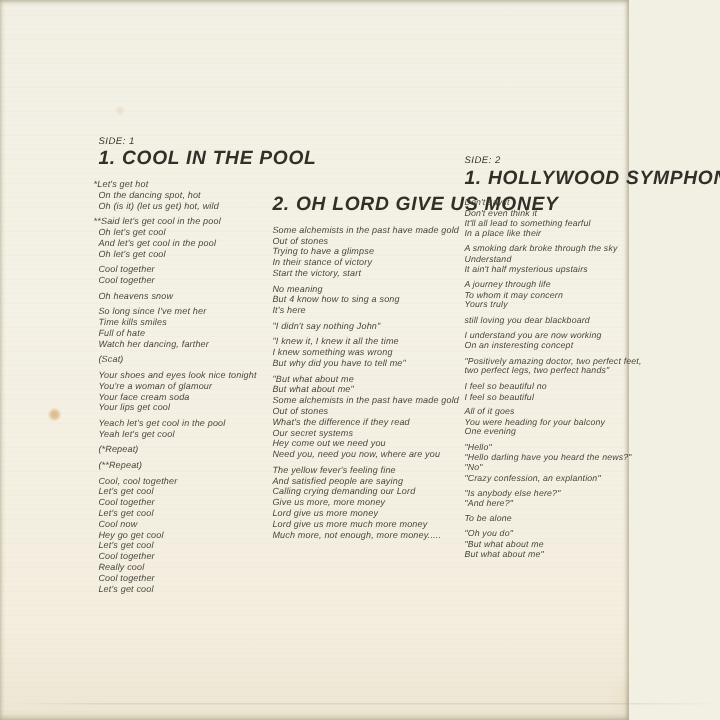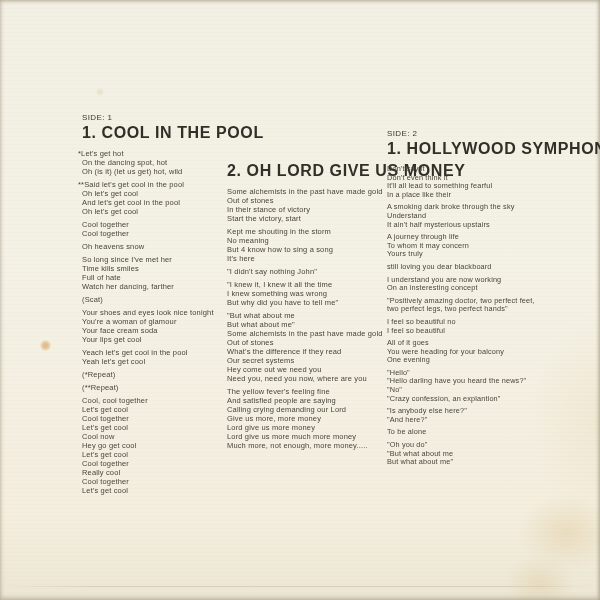--- a/index.html
+++ b/index.html
@@ -8,32 +8,33 @@
     --heading_ink:#322e28;
     --stain:#cc8c3c;
   }
   html,body{margin:0;padding:0;}
   body{
     width:600px;height:600px;overflow:hidden;
     font-family:"Liberation Sans","DejaVu Sans",sans-serif;
     background:var(--paper);
   }
   .sheet{
-    position:relative;width:600px;height:600px;
+    position:relative;width:524px;height:600px;
     background:
       radial-gradient(ellipse 70px 55px at 567px 532px, rgba(212,180,116,0.28), rgba(212,180,116,0) 70%),
       radial-gradient(ellipse 50px 40px at 540px 583px, rgba(208,178,112,0.22), rgba(208,178,112,0) 70%),
       radial-gradient(ellipse 90px 140px at 598px 420px, rgba(215,190,130,0.14), rgba(215,190,130,0) 75%),
       repeating-linear-gradient(180deg, rgba(214,204,182,0.07) 0 1px, rgba(255,255,255,0) 1px 4px),
       linear-gradient(180deg,#edeadd 0,#f2efe4 6px,#f4f1e5 45%,#f3eede 86%,#ece6d4 100%);
     box-shadow:
       inset 0 2px 3px rgba(150,140,115,0.30),
       inset -2px 0 3px rgba(150,140,115,0.35),
       inset 0 -3px 4px rgba(140,125,95,0.30),
       inset 2px 0 3px rgba(150,140,115,0.12);
+    font-style: italic;
   }
   .crease{
     position:absolute;left:0;top:586px;width:600px;height:1px;
     background:linear-gradient(90deg, rgba(170,155,125,0) 0, rgba(170,155,125,0.30) 15%, rgba(170,155,125,0.30) 85%, rgba(170,155,125,0) 100%);
   }
   .stain-dot{
     position:absolute;left:40px;top:340px;width:11px;height:11px;border-radius:50%;
     background:radial-gradient(circle at 50% 50%, rgba(205,140,60,0.50) 0 2px, rgba(205,140,60,0.28) 4px, rgba(205,140,60,0) 6px);
   }
   .stain-dot2{
@@ -130,25 +131,25 @@
         </div>
       </div>
   </div>
 
   <div class="col col-2">
     <div class="col-title">2. OH LORD GIVE US MONEY</div>
     <div class="stanzas">
         <div class="stanza">
           <div class="line">Some alchemists in the past have made gold</div>
           <div class="line">Out of stones</div>
+          <div class="line">Trying to have a glimpse</div>
           <div class="line">In their stance of victory</div>
           <div class="line">Start the victory, start</div>
         </div>
         <div class="stanza">
-          <div class="line">Kept me shouting in the storm</div>
           <div class="line">No meaning</div>
           <div class="line">But 4 know how to sing a song</div>
           <div class="line">It's here</div>
         </div>
         <div class="stanza">
           <div class="line">"I didn't say nothing John"</div>
         </div>
         <div class="stanza">
           <div class="line">"I knew it, I knew it all the time</div>
           <div class="line">I knew something was wrong</div>

